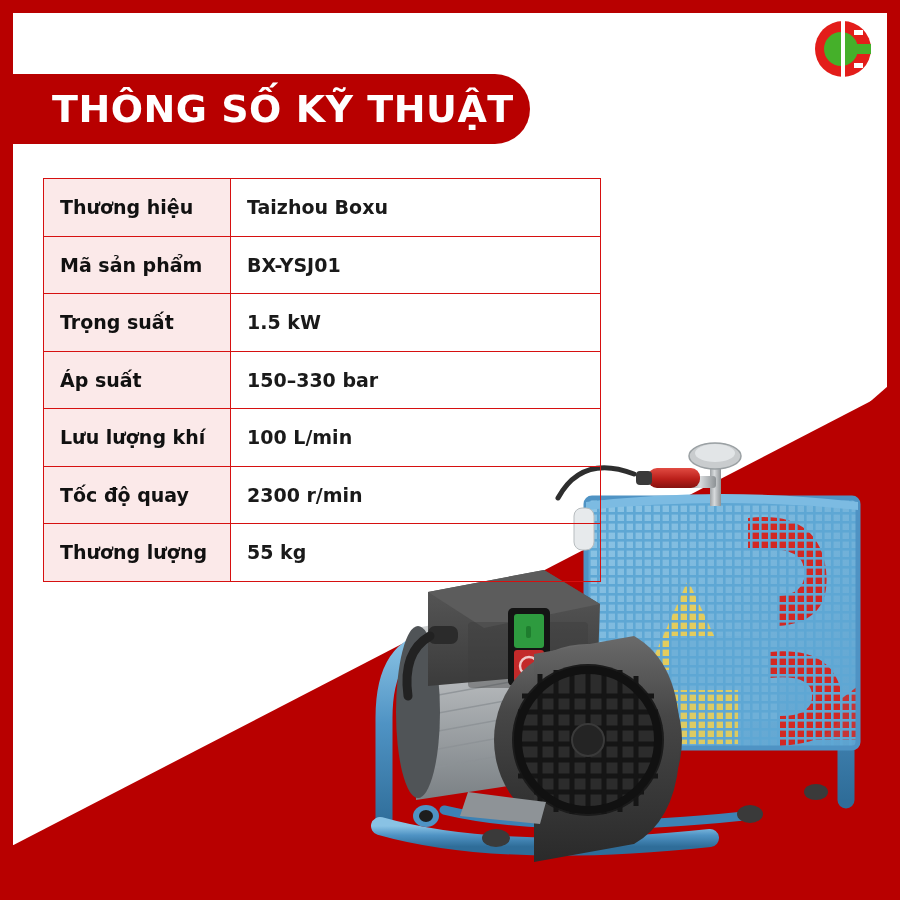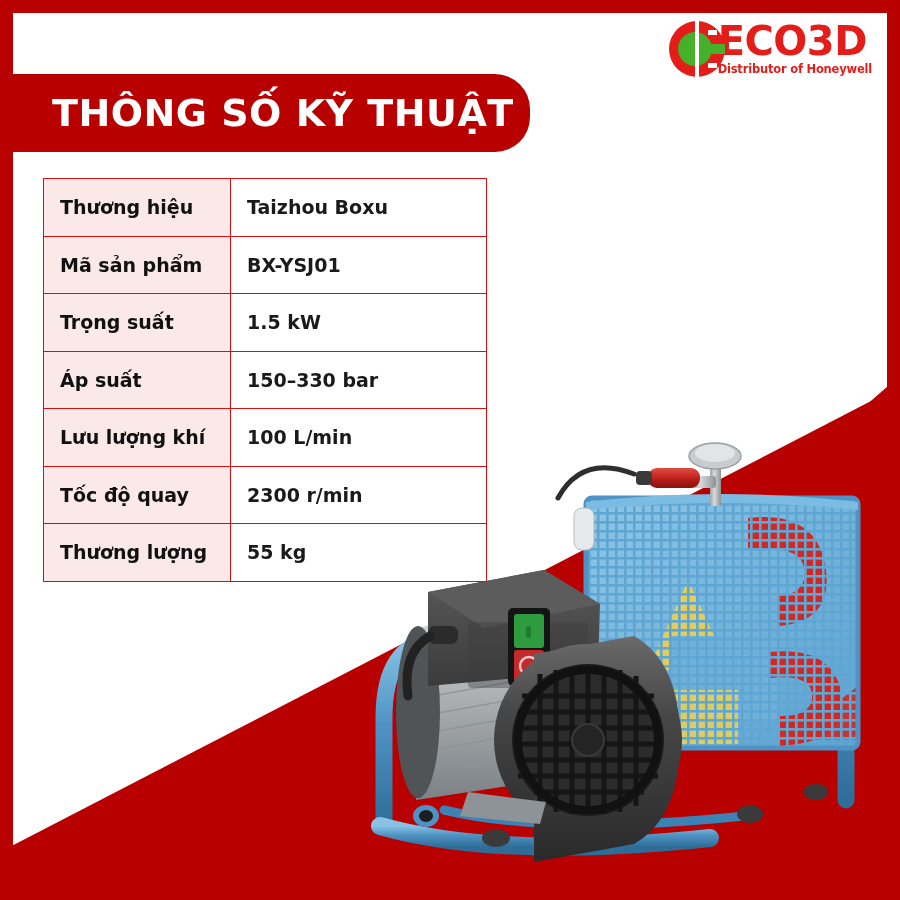--- a/index.html
+++ b/index.html
@@ -79,21 +79,21 @@
     margin-top: 2px;
     white-space: nowrap;
   }
 
   
   .title-banner {
     position: absolute;
     left: 0;
     top: 74px;
     width: 530px;
-    height: 78px;
+    height: 70px;
     background: #b80000;
     border-top-right-radius: 35px;
     border-bottom-right-radius: 35px;
     display: flex;
     align-items: center;
     z-index: 4;
   }
   .title-text {
     color: #ffffff;
     font-family: "DejaVu Sans", sans-serif;
@@ -102,21 +102,21 @@
     letter-spacing: 0.5px;
     padding-left: 52px;
     white-space: nowrap;
   }
 
   
   .spec-table {
     position: absolute;
     left: 43px;
     top: 178px;
-    width: 444px;
+    width: 558px;
     border-collapse: collapse;
     z-index: 4;
     background: transparent;
   }
   .spec-table tr { height: 57.5px; }
   .spec-table td {
     border: 1.5px solid #d61010;
     padding: 0 0 0 16px;
     vertical-align: middle;
   }
@@ -318,24 +318,20 @@
     <div class="logo-mark">
       <svg viewBox="0 0 58 58" width="58" height="58" aria-hidden="true">
         <circle cx="29" cy="29" r="28" fill="#e31d1a"></circle>
         <circle cx="27" cy="29" r="17" fill="#45b02a"></circle>
         <rect x="27" y="24" width="30" height="10" fill="#45b02a"></rect>
         <rect x="27" y="0" width="4" height="58" fill="#ffffff"></rect>
         <rect x="40" y="10" width="9" height="5" fill="#ffffff"></rect>
         <rect x="40" y="43" width="9" height="5" fill="#ffffff"></rect>
       </svg>
     </div>
-    <div class="logo-text-wrap">
-      <div class="logo-word">ECO3D</div>
-      <div class="logo-tag">Distributor of Honeywell</div>
-    </div>
   </div>
 
   <table class="spec-table">
     <tbody>
       <tr>
         <td class="spec-label">Thương hiệu</td>
         <td class="spec-value">Taizhou Boxu</td>
       </tr>
       <tr>
         <td class="spec-label">Mã sản phẩm</td>

